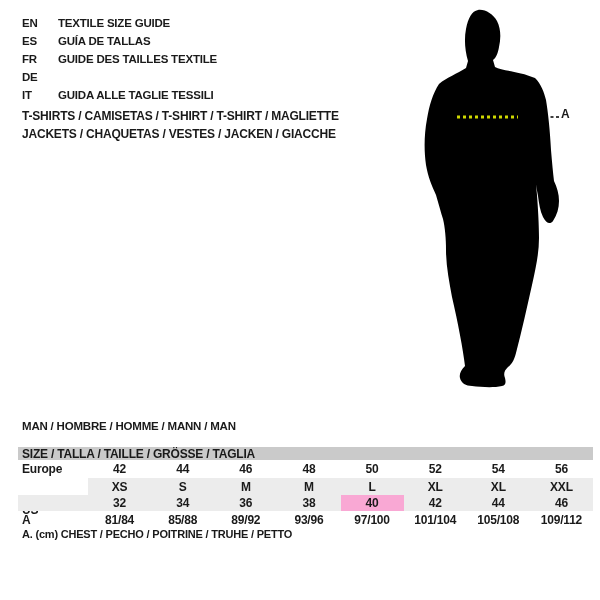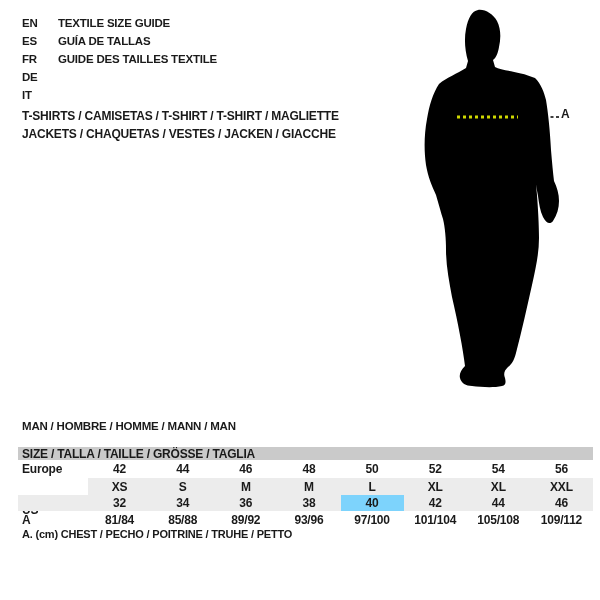--- a/index.html
+++ b/index.html
@@ -47,20 +47,21 @@
     </div>
     <div class="lang-row">
       <span class="lang-code">FR</span>
       <span>GUIDE DES TAILLES TEXTILE</span>
     </div>
     <div class="lang-row">
       <span class="lang-code">DE</span>
     </div>
     <div class="lang-row">
       <span class="lang-code">IT</span>
+      <span>GUIDA ALLE TAGLIE TESSILI</span>
     </div>
   </div>
 
   <div class="cat-block">
     <div>T-SHIRTS / CAMISETAS / T-SHIRT / T-SHIRT / MAGLIETTE</div>
     <div>JACKETS / CHAQUETAS / VESTES / JACKEN / GIACCHE</div>
   </div>
 
   <div class="figure-wrap">
     <svg width="165" height="395" viewBox="0 0 165 395">
@@ -130,21 +131,21 @@
     <div class="cell" style="background:#ececec;">L</div>
     <div class="cell" style="background:#ececec;">XL</div>
     <div class="cell" style="background:#ececec;">XL</div>
     <div class="cell" style="background:#ececec;">XXL</div>
 
     <div class="cell label" style="background:#ececec;"></div>
     <div class="cell" style="background:#ececec;text-align:center;">32</div>
     <div class="cell" style="background:#ececec;">34</div>
     <div class="cell" style="background:#ececec;">36</div>
     <div class="cell" style="background:#ececec;">38</div>
-    <div class="cell" style="background:#7dd3fc;">40</div>
+    <div class="cell" style="background:#f9a8d4;">40</div>
     <div class="cell" style="background:#ececec;">42</div>
     <div class="cell" style="background:#ececec;">44</div>
     <div class="cell" style="background:#ececec;">46</div>
 
     <div class="cell label">A</div>
     <div class="cell">81/84</div>
     <div class="cell">85/88</div>
     <div class="cell">89/92</div>
     <div class="cell">93/96</div>
     <div class="cell">97/100</div>

